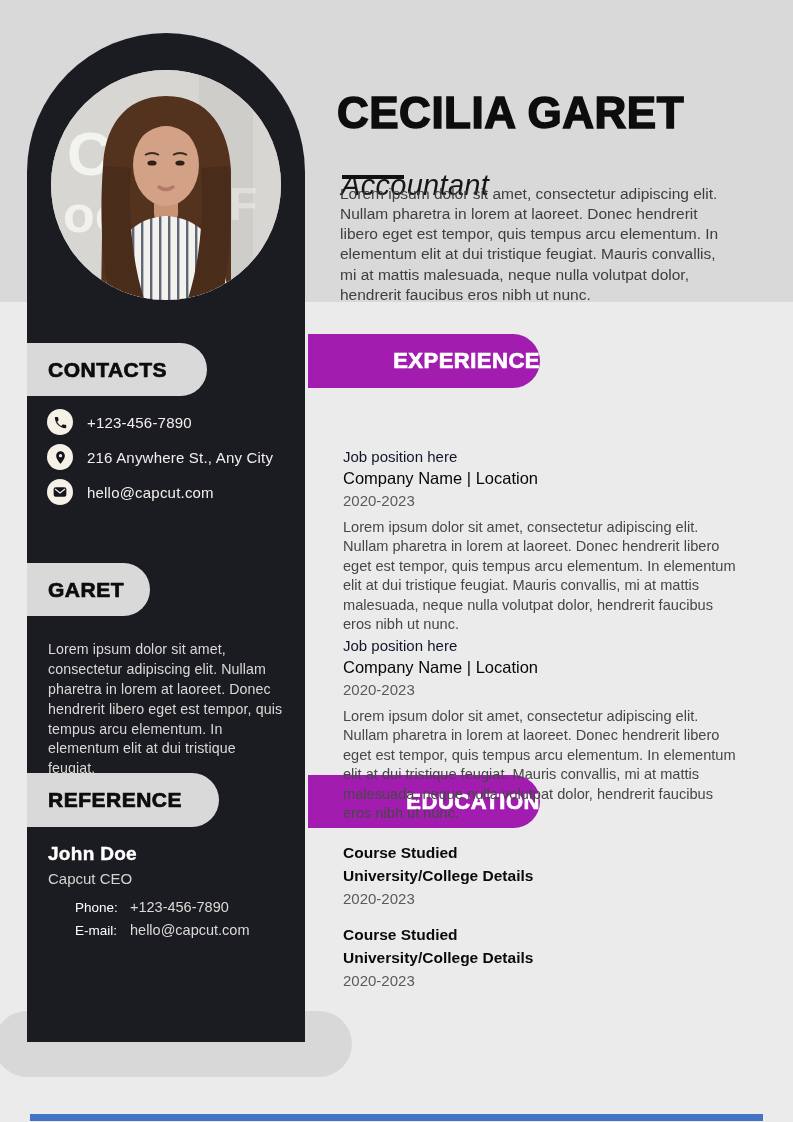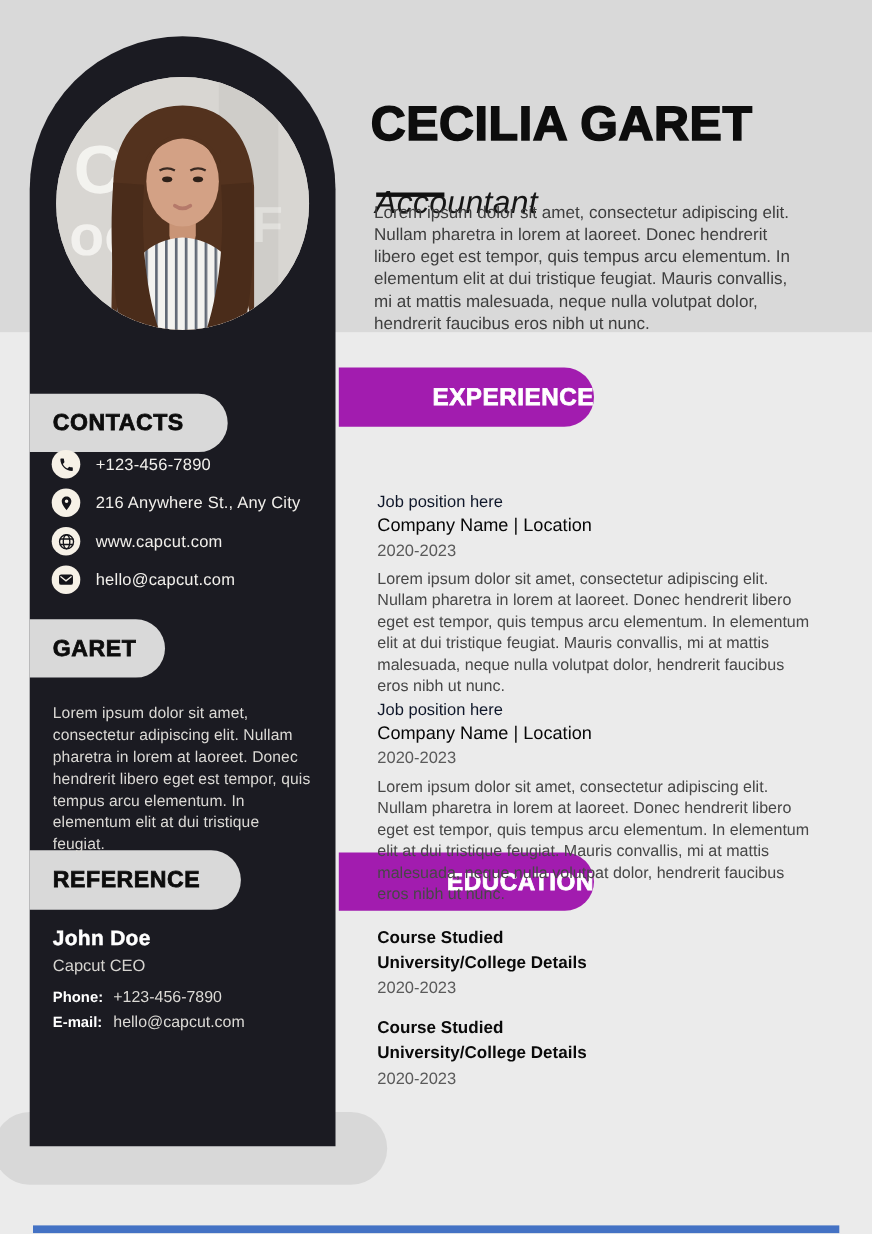--- a/index.html
+++ b/index.html
@@ -16,40 +16,40 @@
   .avatar-wrap{position:absolute;left:51px;top:70px;width:230px;height:230px;border-radius:50%;overflow:hidden;background:#d8d6d2;}
   .avatar-wrap svg{display:block;}
 
   .pill{position:absolute;display:flex;align-items:center;box-sizing:border-box;
         font-weight:bold;letter-spacing:.5px;}
   .pill-gray{background:#d9d9d9;color:#0c0c0c;border-radius:0 27px 27px 0;
         padding-left:21px;font-size:21px;-webkit-text-stroke:.7px #0c0c0c;}
   .pill-black{background:#a21caf;color:#ffffff;border-radius:0 27px 27px 0;
         padding-left:37px;font-size:22px;justify-content:flex-end;-webkit-text-stroke:.7px #ffffff;}
 
-  .pill-contacts{left:27px;top:358px;width:180px;height:53px;}
+  .pill-contacts{left:27px;top:343px;width:180px;height:53px;}
   .pill-skills{left:27px;top:563px;width:123px;height:53px;}
   .pill-reference{left:27px;top:773px;width:192px;height:54px;}
   .pill-experience{left:308px;top:334px;width:232px;height:54px;}
   .pill-education{left:308px;top:775px;width:232px;height:53px;}
 
   .contacts-list{position:absolute;left:47px;top:409px;display:flex;flex-direction:column;gap:9px;}
   .contact-row{display:flex;align-items:center;gap:14px;height:26px;}
   .icon-circle{width:26px;height:26px;border-radius:50%;background:#f6f1e7;flex:0 0 26px;
         display:flex;align-items:center;justify-content:center;}
   .contact-text{font-size:15px;color:#f2f0ec;white-space:nowrap;letter-spacing:.2px;}
 
   .skills-text{position:absolute;left:48px;top:640px;width:238px;font-size:14.2px;
         line-height:1.4;color:#dbd9d5;letter-spacing:.1px;}
 
   .reference-block{position:absolute;left:48px;top:843px;width:230px;color:#fff;}
   .ref-name{font-size:19px;font-weight:bold;letter-spacing:.3px;margin-bottom:5px;-webkit-text-stroke:.4px #fff;}
   .ref-role{font-size:15px;color:#d6d4d0;margin-bottom:12px;}
   .ref-row{display:flex;align-items:baseline;margin-bottom:7px;}
-  .ref-label{font-size:13.5px;font-weight:bold;color:#ffffff;width:55px;flex:0 0 55px;}
+  .ref-label{font-size:13.5px;font-weight:normal;color:#ffffff;width:55px;flex:0 0 55px;margin-left:27px;}
   .ref-value{font-size:14.5px;color:#dcdad6;}
 
   .name{position:absolute;left:337px;top:88px;font-size:44px;font-weight:bold;color:#0d0d0d;
         letter-spacing:.5px;-webkit-text-stroke:1.5px #0d0d0d;white-space:nowrap;}
   .role{position:absolute;left:341px;top:133px;font-size:29px;font-style:italic;color:#161616;letter-spacing:.3px;margin-top:36px;}
   .role-underline{position:absolute;left:342px;top:175px;width:62px;height:4px;background:#111;}
   .summary{position:absolute;left:340px;top:184px;width:384px;font-size:15.5px;line-height:1.3;color:#3e3e3e;}
 
   .entry{position:absolute;left:343px;width:400px;}
   .exp-1{top:400px;}
@@ -130,30 +130,20 @@
     <div class="contact-row">
       <span class="icon-circle">
         <svg width="15" height="15" viewBox="0 0 24 24">
             <path fill="#14141a" d="M12 2C8.1 2 5 5.1 5 9c0 5.2 7 13 7 13s7-7.8 7-13c0-3.9-3.1-7-7-7zm0 9.6A2.6 2.6 0 1 1 12 6.4a2.6 2.6 0 0 1 0 5.2z"></path>
           </svg>
       </span>
       <span class="contact-text">216 Anywhere St., Any City</span>
     </div>
     <div class="contact-row">
       <span class="icon-circle">
-        <svg width="17" height="17" viewBox="0 0 24 24" fill="none" stroke="#14141a" stroke-width="1.7">
-            <circle cx="12" cy="12" r="9"></circle>
-            <ellipse cx="12" cy="12" rx="4.2" ry="9"></ellipse>
-            <path d="M3.5 8.5h17M3.5 15.5h17"></path>
-          </svg>
-      </span>
-      <span class="contact-text">www.capcut.com</span>
-    </div>
-    <div class="contact-row">
-      <span class="icon-circle">
         <svg width="16" height="16" viewBox="0 0 24 24">
             <rect x="2.5" y="5" width="19" height="14" rx="3" fill="#14141a"></rect>
             <path d="M5 8l7 5.5L19 8" stroke="#f6f1e7" stroke-width="1.8" fill="none" stroke-linecap="round"></path>
           </svg>
       </span>
       <span class="contact-text">hello@capcut.com</span>
     </div>
   </div>
 
   <div class="skills-text">Lorem ipsum dolor sit amet, consectetur adipiscing elit. Nullam pharetra in lorem at laoreet. Donec hendrerit libero eget est tempor, quis tempus arcu elementum. In elementum elit at dui tristique feugiat.</div>

